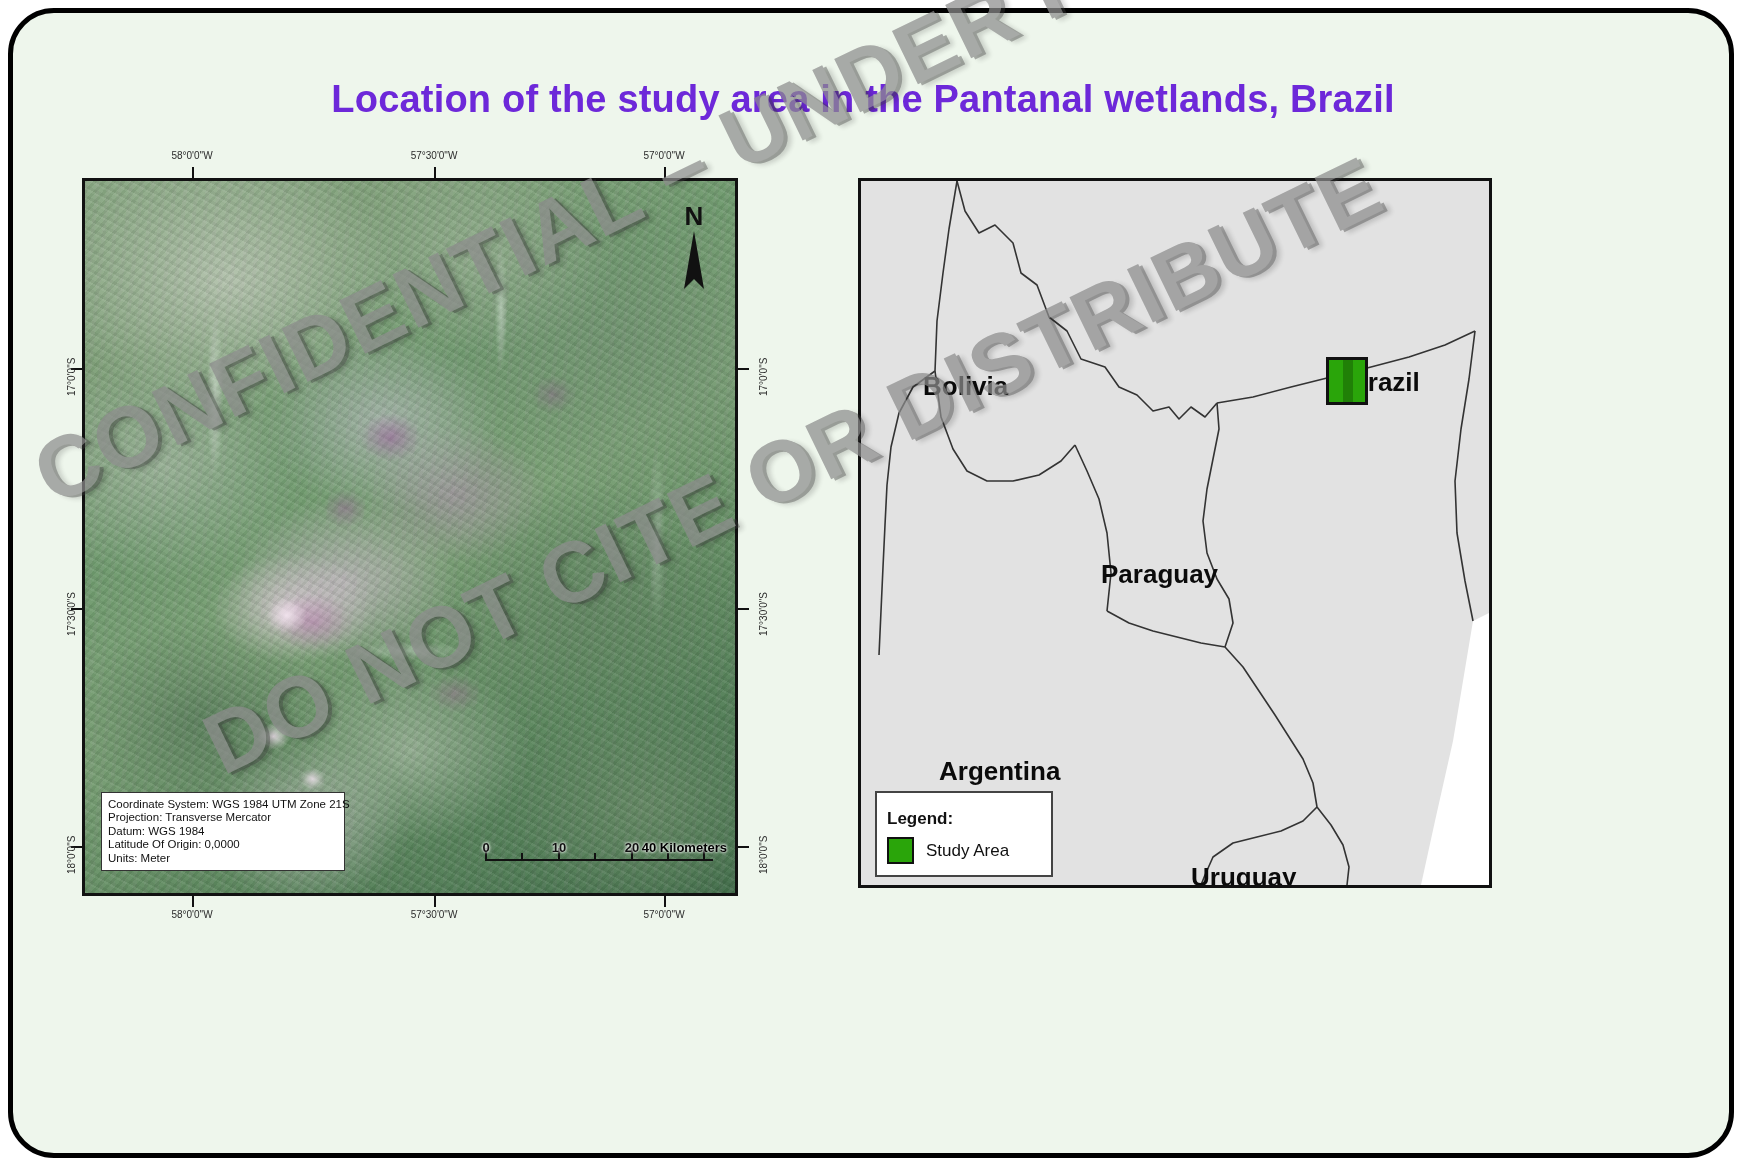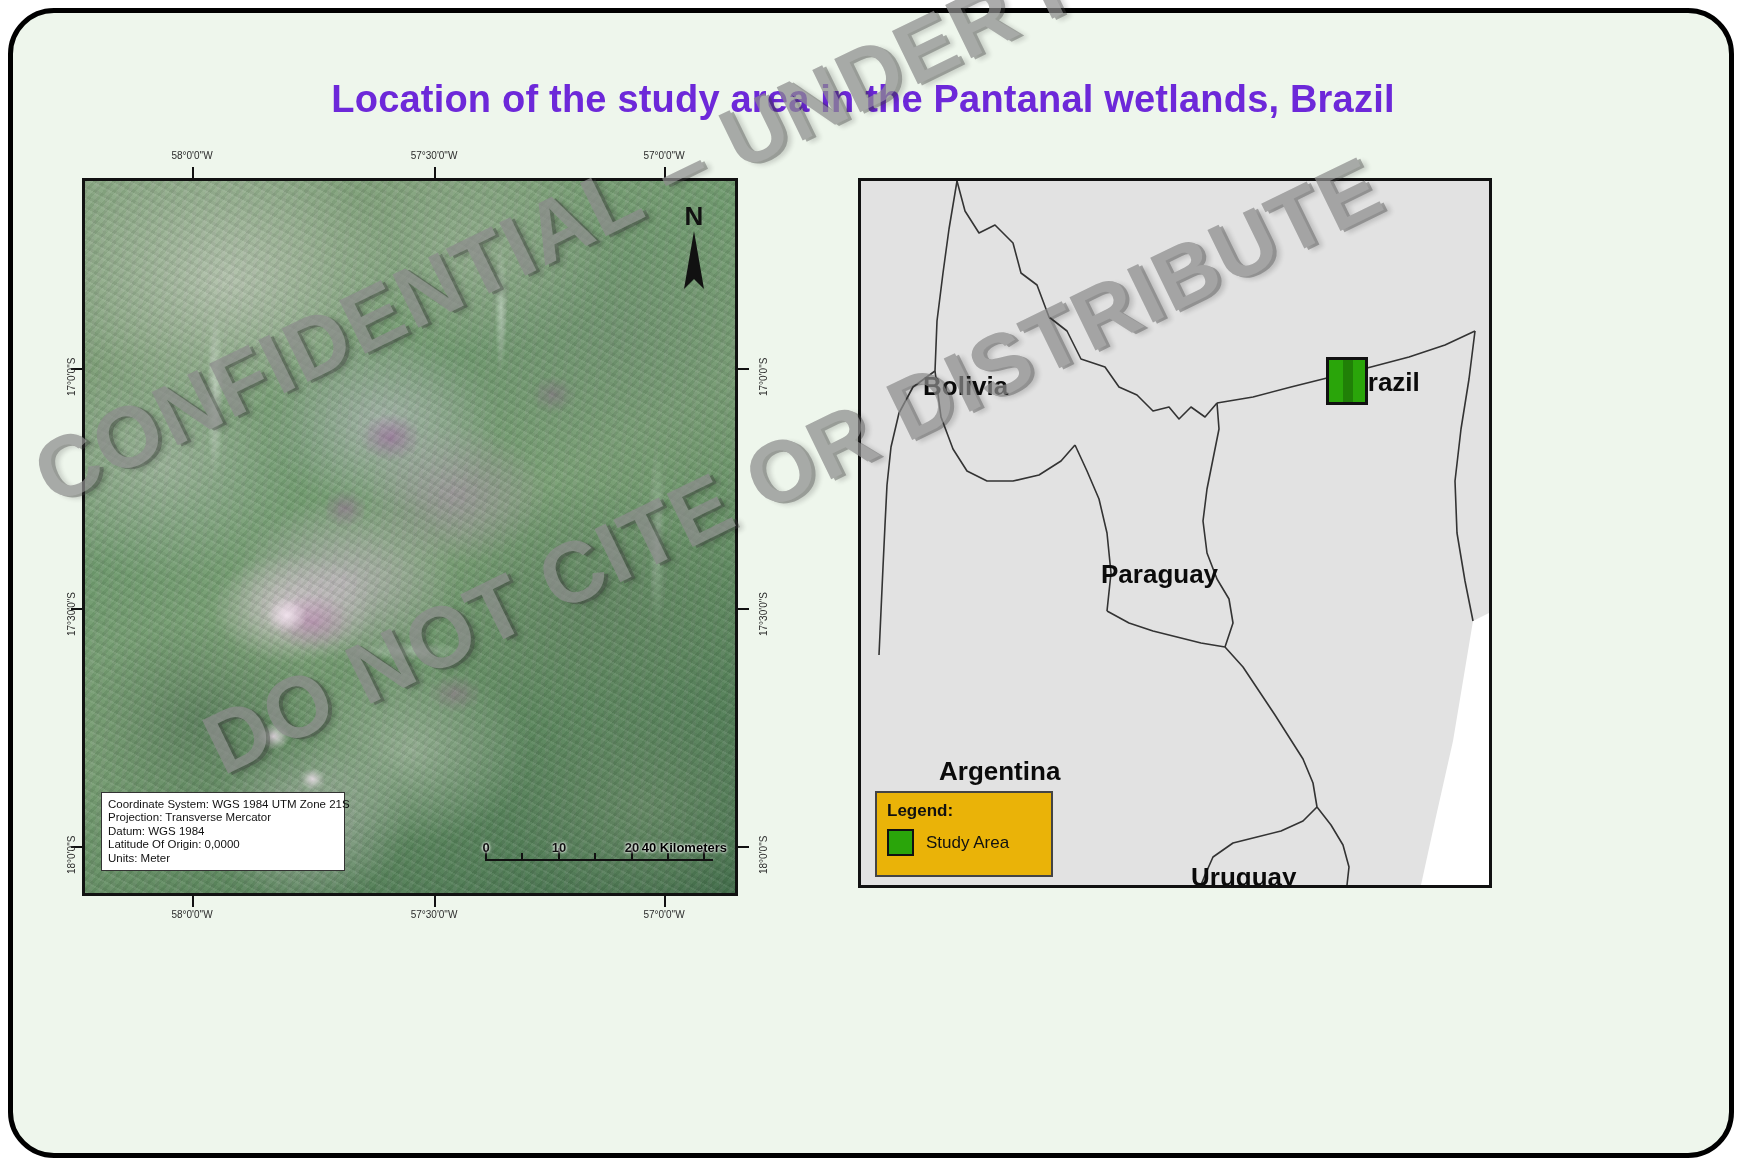--- a/index.html
+++ b/index.html
@@ -101,22 +101,22 @@
               box-sizing:border-box;background:#e2e2e2;overflow:hidden;margin-left:40px;}
   #rightframe svg{position:absolute;left:0;top:0;}
 
   .clab{position:absolute;font-size:26px;font-weight:bold;color:#0b0b0b;white-space:nowrap;}
 
   #studybox{position:absolute;left:465px;top:176px;width:42px;height:48px;
             background:#2aa50a;border:3px solid #111;box-sizing:border-box;}
   #studybox:after{content:"";position:absolute;left:14px;top:0;width:10px;height:100%;
                   background:rgba(0,0,0,.22);}
 
-  #legendbox{position:absolute;left:14px;top:610px;width:178px;height:86px;background:#eab308;
-             border:2px solid #444;box-sizing:border-box;padding:8px 10px;}
+  #legendbox{position:absolute;left:14px;top:610px;width:178px;height:86px;background:#ffffff;
+             border:2px solid #444;box-sizing:border-box;padding:16px 10px;}
   #legendtitle{font-size:17px;font-weight:bold;color:#111;margin-bottom:8px;}
   #legendrow{display:flex;align-items:center;gap:12px;}
   #legendswatch{width:27px;height:27px;background:#2aa50a;border:2.5px solid #111;box-sizing:border-box;}
   #legendlabel{font-size:17px;color:#111;}
 
   
   #watermark{position:absolute;left:0;top:0;width:1754px;height:1174px;pointer-events:none;}
   .wmline{position:absolute;font-size:86px;font-weight:bold;color:#8d8d8d;opacity:.72;
           white-space:nowrap;letter-spacing:2px;
           text-shadow:3px 3px 0 rgba(60,60,60,.55), 6px 6px 5px rgba(0,0,0,.22);}

